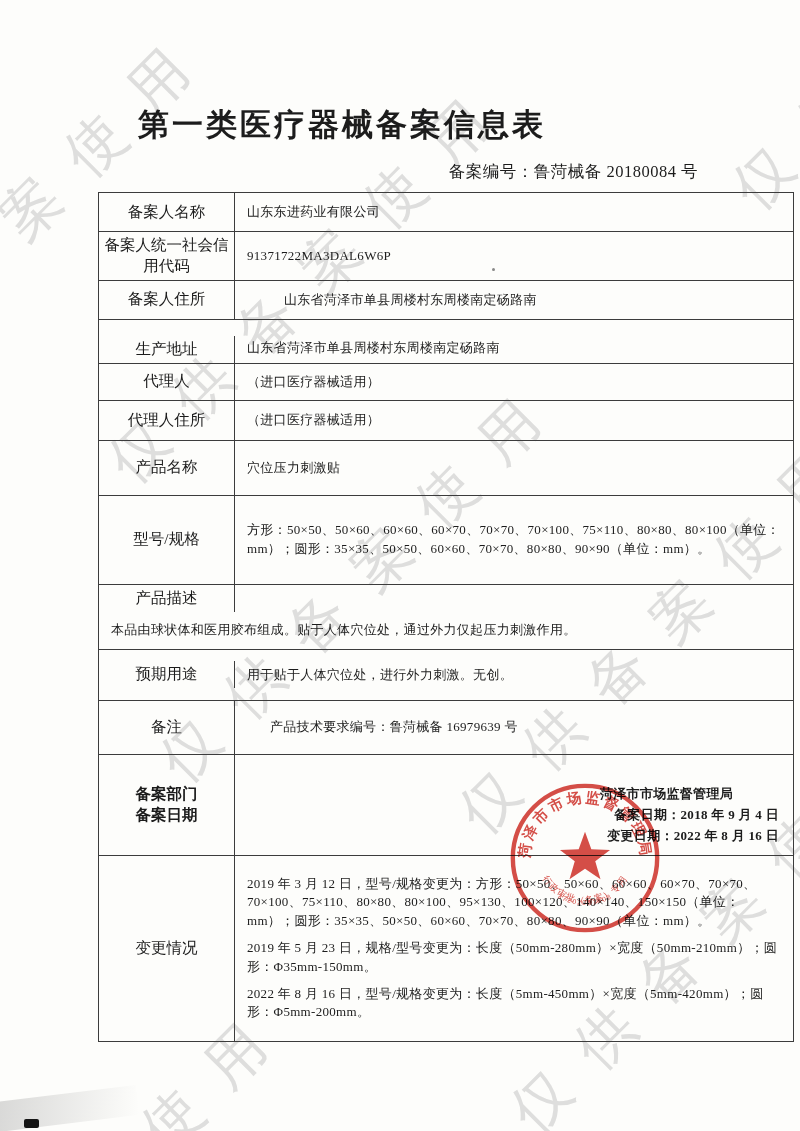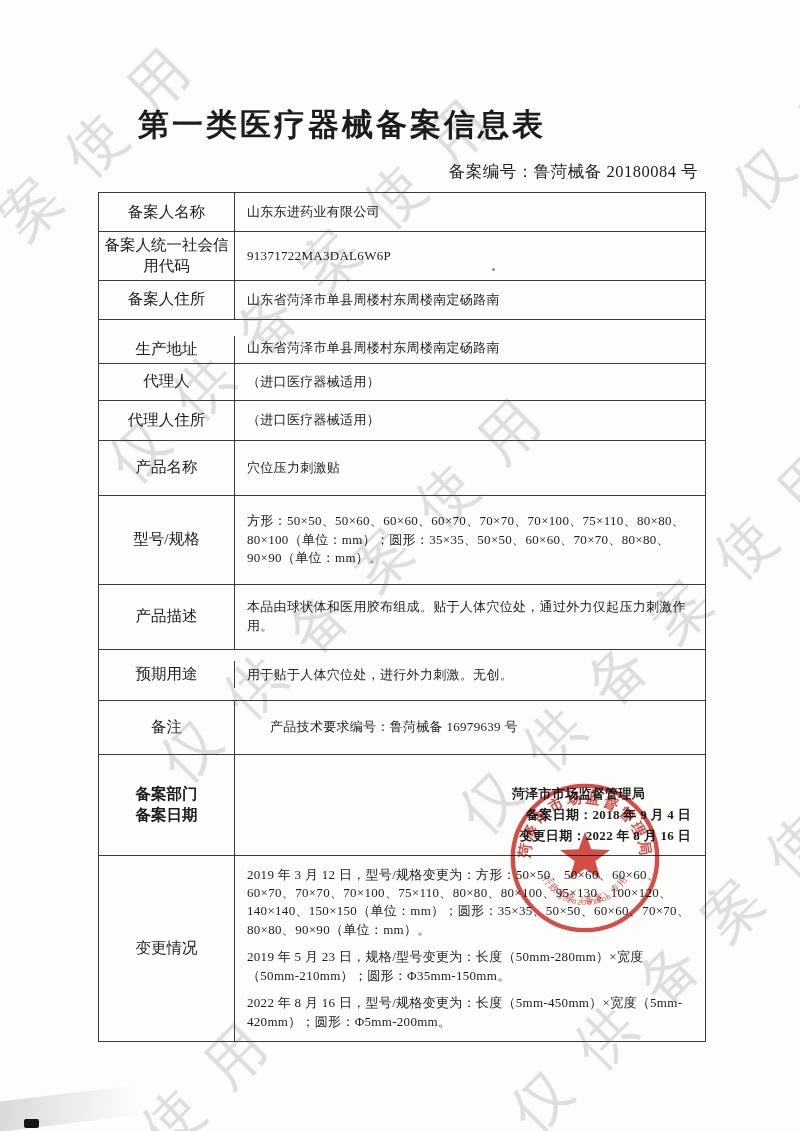--- a/index.html
+++ b/index.html
@@ -39,21 +39,21 @@
     z-index:2;
   }
   .filing-no{
     position:absolute;top:161px;left:98px;width:600px;
     text-align:right;font-size:16.5px;letter-spacing:.5px;
     z-index:2;
   }
 
   
   .reg-table{
-    position:absolute;left:98px;top:192px;width:608px;
+    position:absolute;left:98px;top:192px;width:696px;
     border:1.6px solid #3c3c3c;
     box-sizing:border-box;
     background:transparent;
     z-index:1;
   }
   .trow{display:flex;}
   .trow + .trow{border-top:1.6px solid #3c3c3c;}
   .tlabel{
     width:136px;flex:none;
     border-right:1.6px solid #3c3c3c;
@@ -64,24 +64,24 @@
   }
   .tvalue{
     flex:1;
     display:flex;flex-direction:column;justify-content:center;
     font-size:13px;line-height:1.42;
     padding:5px 12px;box-sizing:border-box;
     letter-spacing:.3px;
   }
   .pre-line{white-space:pre-line;}
   .r1{min-height:38px;}  .r2{min-height:42px;}
-  .r3{min-height:38px;}  .r4{min-height:43px;align-items:flex-end;}
+  .r3{min-height:38px;gap:37px;}  .r4{min-height:43px;align-items:flex-end;}
   .r5{min-height:36px;}  .r6{min-height:39px;}
   .r7{min-height:54px;}  .r8{min-height:88px;}
-  .r9{min-height:64px;}  .r10{min-height:50px;align-items:center;}
+  .r9{min-height:64px;flex-direction:column;}  .r10{min-height:50px;align-items:center;}
   .r11{min-height:53px;gap:23px;} .r12{min-height:100px;font-weight:bold;}
   .r13{min-height:185px;}
 
   .dept-value{align-items:flex-end;justify-content:flex-end;text-align:right;padding-bottom:8px;padding-right:14px;line-height:1.6;}
   .dept-name{padding-right:46px;}
 
   .changes p{margin:0 0 9px 0;}
   .changes p:last-child{margin-bottom:0;}
 
   

